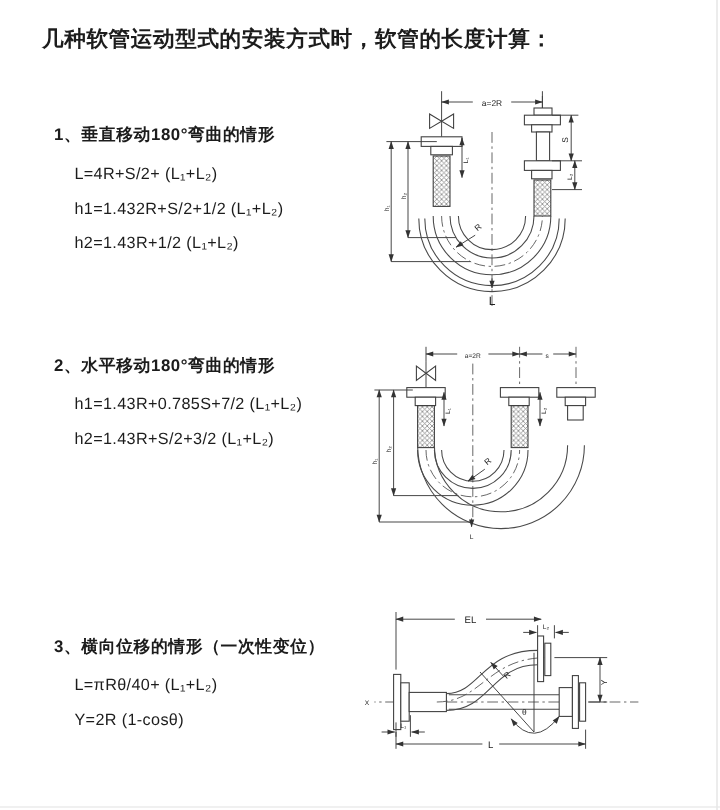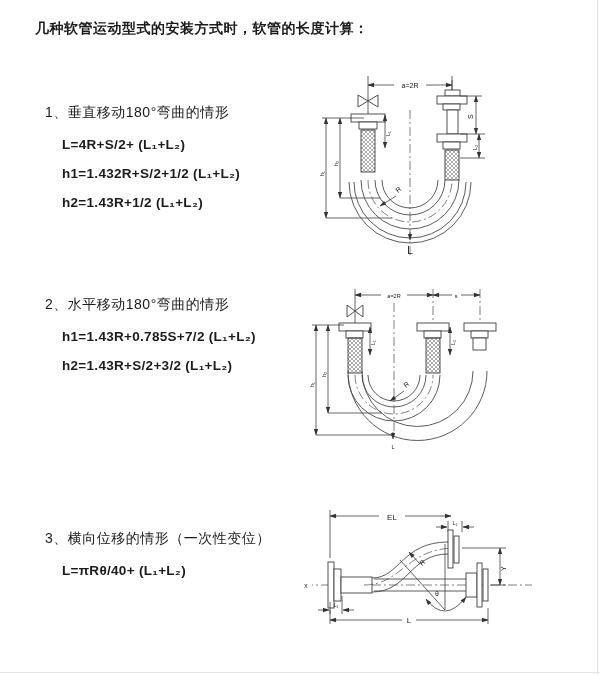--- a/index.html
+++ b/index.html
@@ -3,28 +3,28 @@
 <meta charset="utf-8">
 <style>
   html,body{margin:0;padding:0;}
   body{
     width:600px;height:675px;background:#ffffff;position:relative;overflow:hidden;
     font-family:"Liberation Sans","DejaVu Sans",sans-serif;color:#1c1c1c;
   }
   .scan-edge-r{position:absolute;right:2px;top:0;width:1px;height:675px;background:#e0e0e0;}
   .scan-edge-b{position:absolute;left:0;bottom:2px;width:600px;height:1px;background:#e6e6e6;}
   .title{
-    position:absolute;left:35px;top:20px;font-size:14px;font-weight:600;letter-spacing:.5px;white-space:nowrap;font-family:Liberation Serif, serif;
+    position:absolute;left:35px;top:20px;font-size:18px;font-weight:600;letter-spacing:.5px;white-space:nowrap;font-family:Liberation Serif, serif;
   }
   .sec{position:absolute;left:45px;width:300px;}
   #sec1{top:104px}
   #sec2{top:296px}
   #sec3{top:530px}
-  .heading{font-size:14px;font-weight:400;letter-spacing:.5px;margin-bottom:8px;white-space:nowrap;}
-  .formula{font-size:13.5px;font-weight:700;letter-spacing:.3px;padding-left:17px;line-height:29px;white-space:nowrap;}
+  .heading{font-size:14px;font-weight:700;letter-spacing:.5px;margin-bottom:8px;white-space:nowrap;}
+  .formula{font-size:13.5px;font-weight:400;letter-spacing:.3px;padding-left:17px;line-height:29px;white-space:nowrap;}
   svg.fig{position:absolute;}
   #fig1{left:308px;top:70px;}
   #fig2{left:304px;top:283px;}
   #fig3{left:296px;top:502px;}
   svg text{fill:#222;font-family:"Liberation Sans","DejaVu Sans",sans-serif;}
   .dl{stroke:#3f3f3f;stroke-width:.8;fill:none;}
   .dash{stroke:#4a4a4a;stroke-width:.7;fill:none;stroke-dasharray:9,3,2,3;}
   .part{fill:#ffffff;stroke:#3f3f3f;stroke-width:.9;}
   .braid{fill:url(#hatch);stroke:#3f3f3f;stroke-width:.9;}
   .hose{stroke:#4a4a4a;stroke-width:.9;fill:none;}
@@ -59,20 +59,21 @@
 
 <div class="sec" id="sec2">
   <div class="heading">2、水平移动180°弯曲的情形</div>
   <div class="formula">h1=1.43R+0.785S+7/2 (L₁+L₂)</div>
   <div class="formula">h2=1.43R+S/2+3/2 (L₁+L₂)</div>
 </div>
 
 <div class="sec" id="sec3">
   <div class="heading">3、横向位移的情形（一次性变位）</div>
   <div class="formula">L=πRθ/40+ (L₁+L₂)</div>
+  <div class="formula">Y=2R (1-cosθ)</div>
 </div>
 
 <svg id="fig1" class="fig" width="285" height="200" viewBox="0 0 285 200">
 
   <path class="dash" d="M102,40 V188"></path>
 
   <g>
     <path class="dl" d="M60,6 V20 M144,6 V20"></path>
     <path class="dl" d="M60,15 H144" marker-start="url(#arw)" marker-end="url(#arw)"></path>
     <rect class="bg" x="86" y="9" width="32" height="11"></rect>

